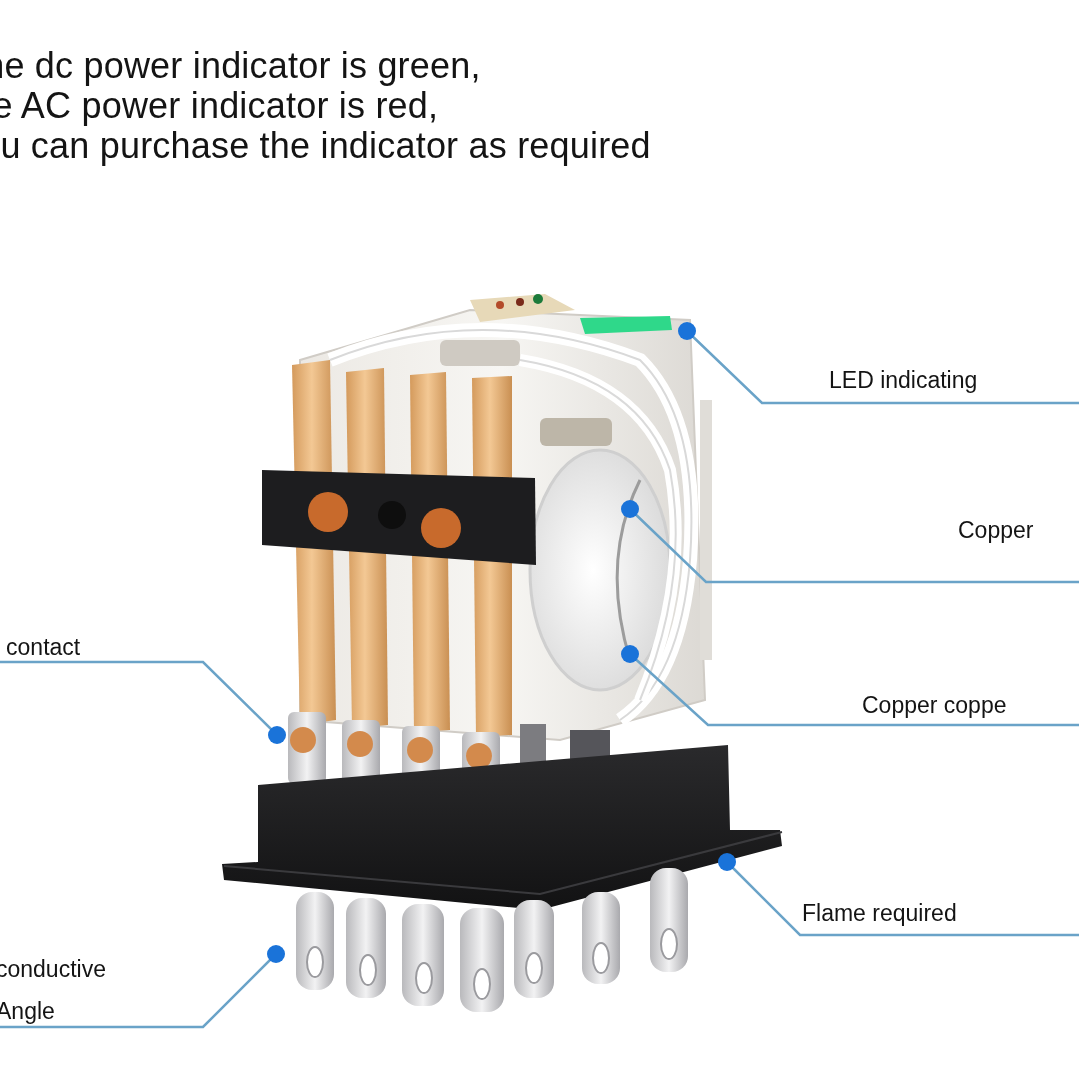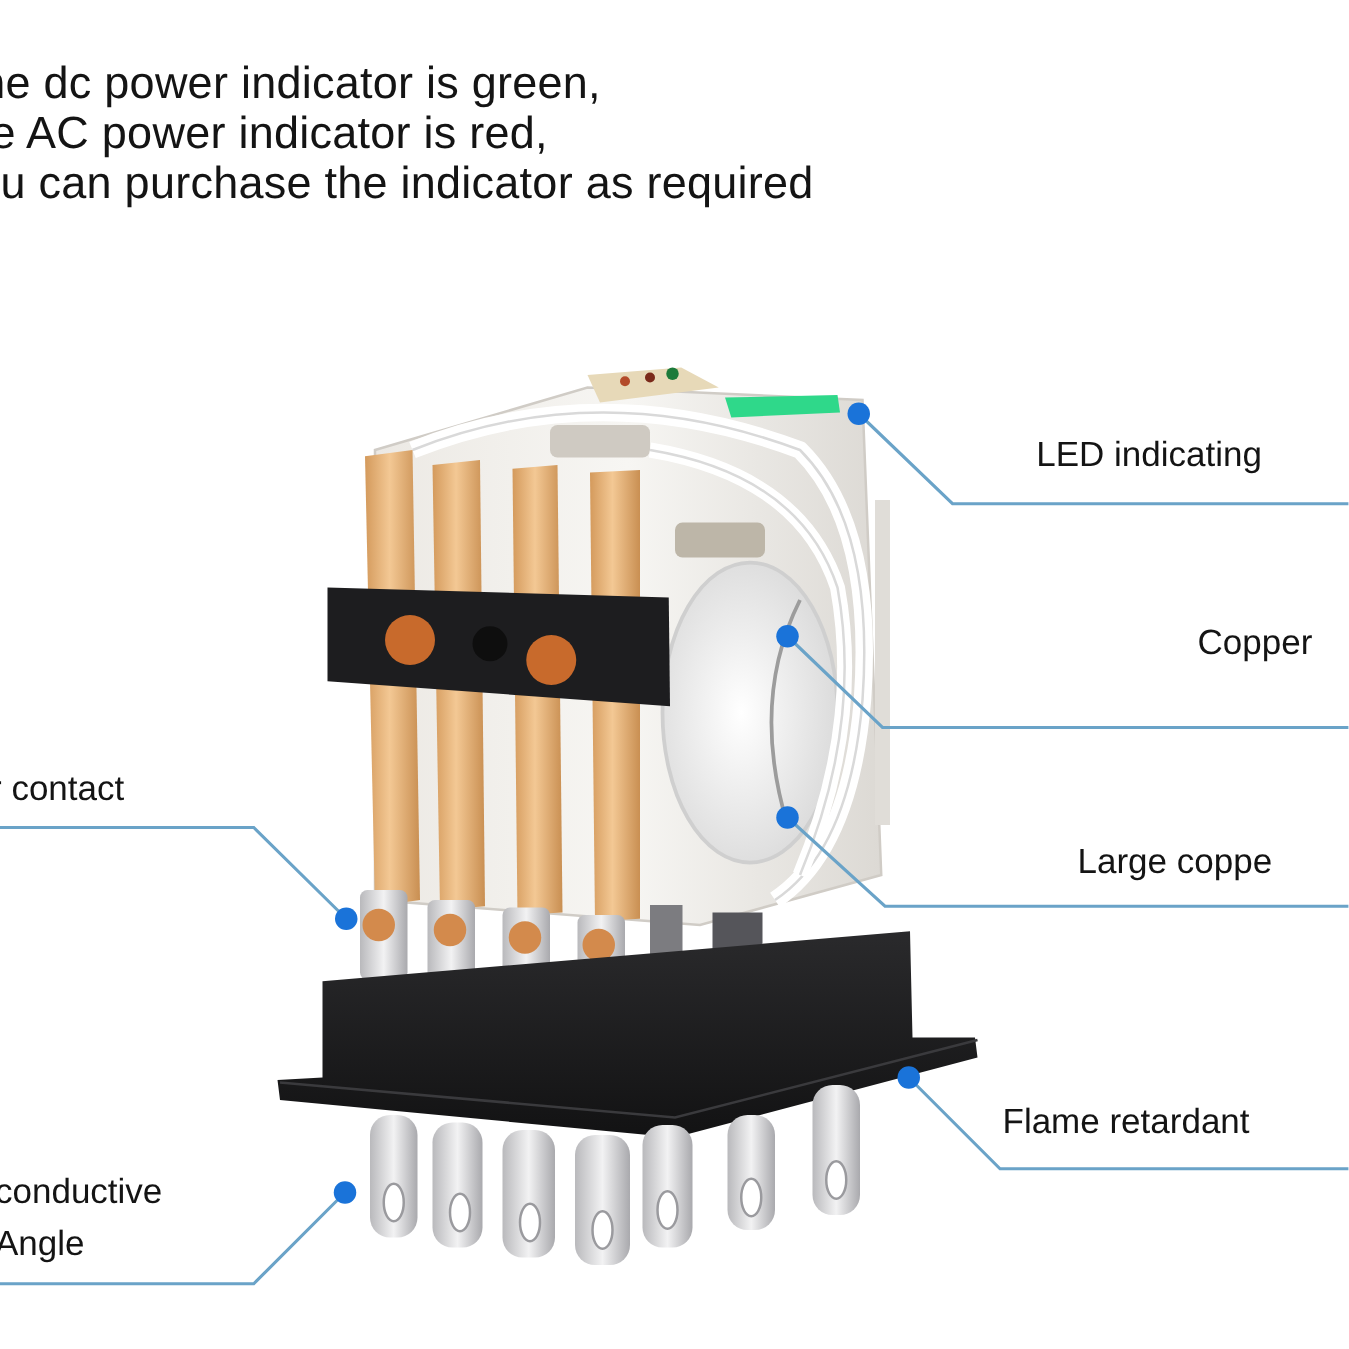--- a/index.html
+++ b/index.html
@@ -1,21 +1,21 @@
 <!DOCTYPE html>
 <html><head>
 <meta charset="utf-8">
 <style>
   html, body { margin: 0; padding: 0; background: #ffffff; }
   body { width: 1079px; height: 1079px; position: relative; overflow: hidden;
          font-family: "Liberation Sans", sans-serif; color: #111; }
   .intro { position: absolute; left: -38px; top: 46px; font-size: 36px; line-height: 40px;
            letter-spacing: 0.2px; color: #141414; white-space: nowrap; }
   .intro div { height: 40px; }
-  .label { position: absolute; font-size: 28px; color: #141414; white-space: nowrap; line-height: 38px; }
+  .label { position: absolute; font-size: 23px; color: #141414; white-space: nowrap; line-height: 38px; margin-top: 16px; }
   #stage { position: absolute; left: 0; top: 0; }
 </style>
 </head>
 <body>
 
 <div class="intro">
   <div>The dc power indicator is green,</div>
   <div>the AC power indicator is red,</div>
   <div>you can purchase the indicator as required</div>
 </div>
@@ -135,17 +135,17 @@
     <polyline points="0,662 203,662 277,735" fill="none" stroke-width="2.5" stroke="#6aa3c8"></polyline>
     <circle cx="277" cy="735" r="9" fill="#1a73d9"></circle>
 
     <polyline points="0,1027 203,1027 276,954" fill="none" stroke-width="2.5" stroke="#6aa3c8"></polyline>
     <circle cx="276" cy="954" r="9" fill="#1a73d9"></circle>
   </g>
 </svg>
 
 <div class="label" style="left:829px; top:345px;">LED indicating</div>
 <div class="label" style="left:958px; top:495px;">Copper</div>
-<div class="label" style="left:862px; top:670px;">Large coppe</div>
-<div class="label" style="left:802px; top:878px;">Flame retardant</div>
+<div class="label" style="left:862px; top:670px;">Copper coppe</div>
+<div class="label" style="left:802px; top:878px;">Flame required</div>
 <div class="label" style="left:-8px; top:612px;">r contact</div>
 <div class="label" style="left:-4px; top:932px; white-space:pre; line-height:42px;">conductive
 Angle</div>
 
 </body></html>

